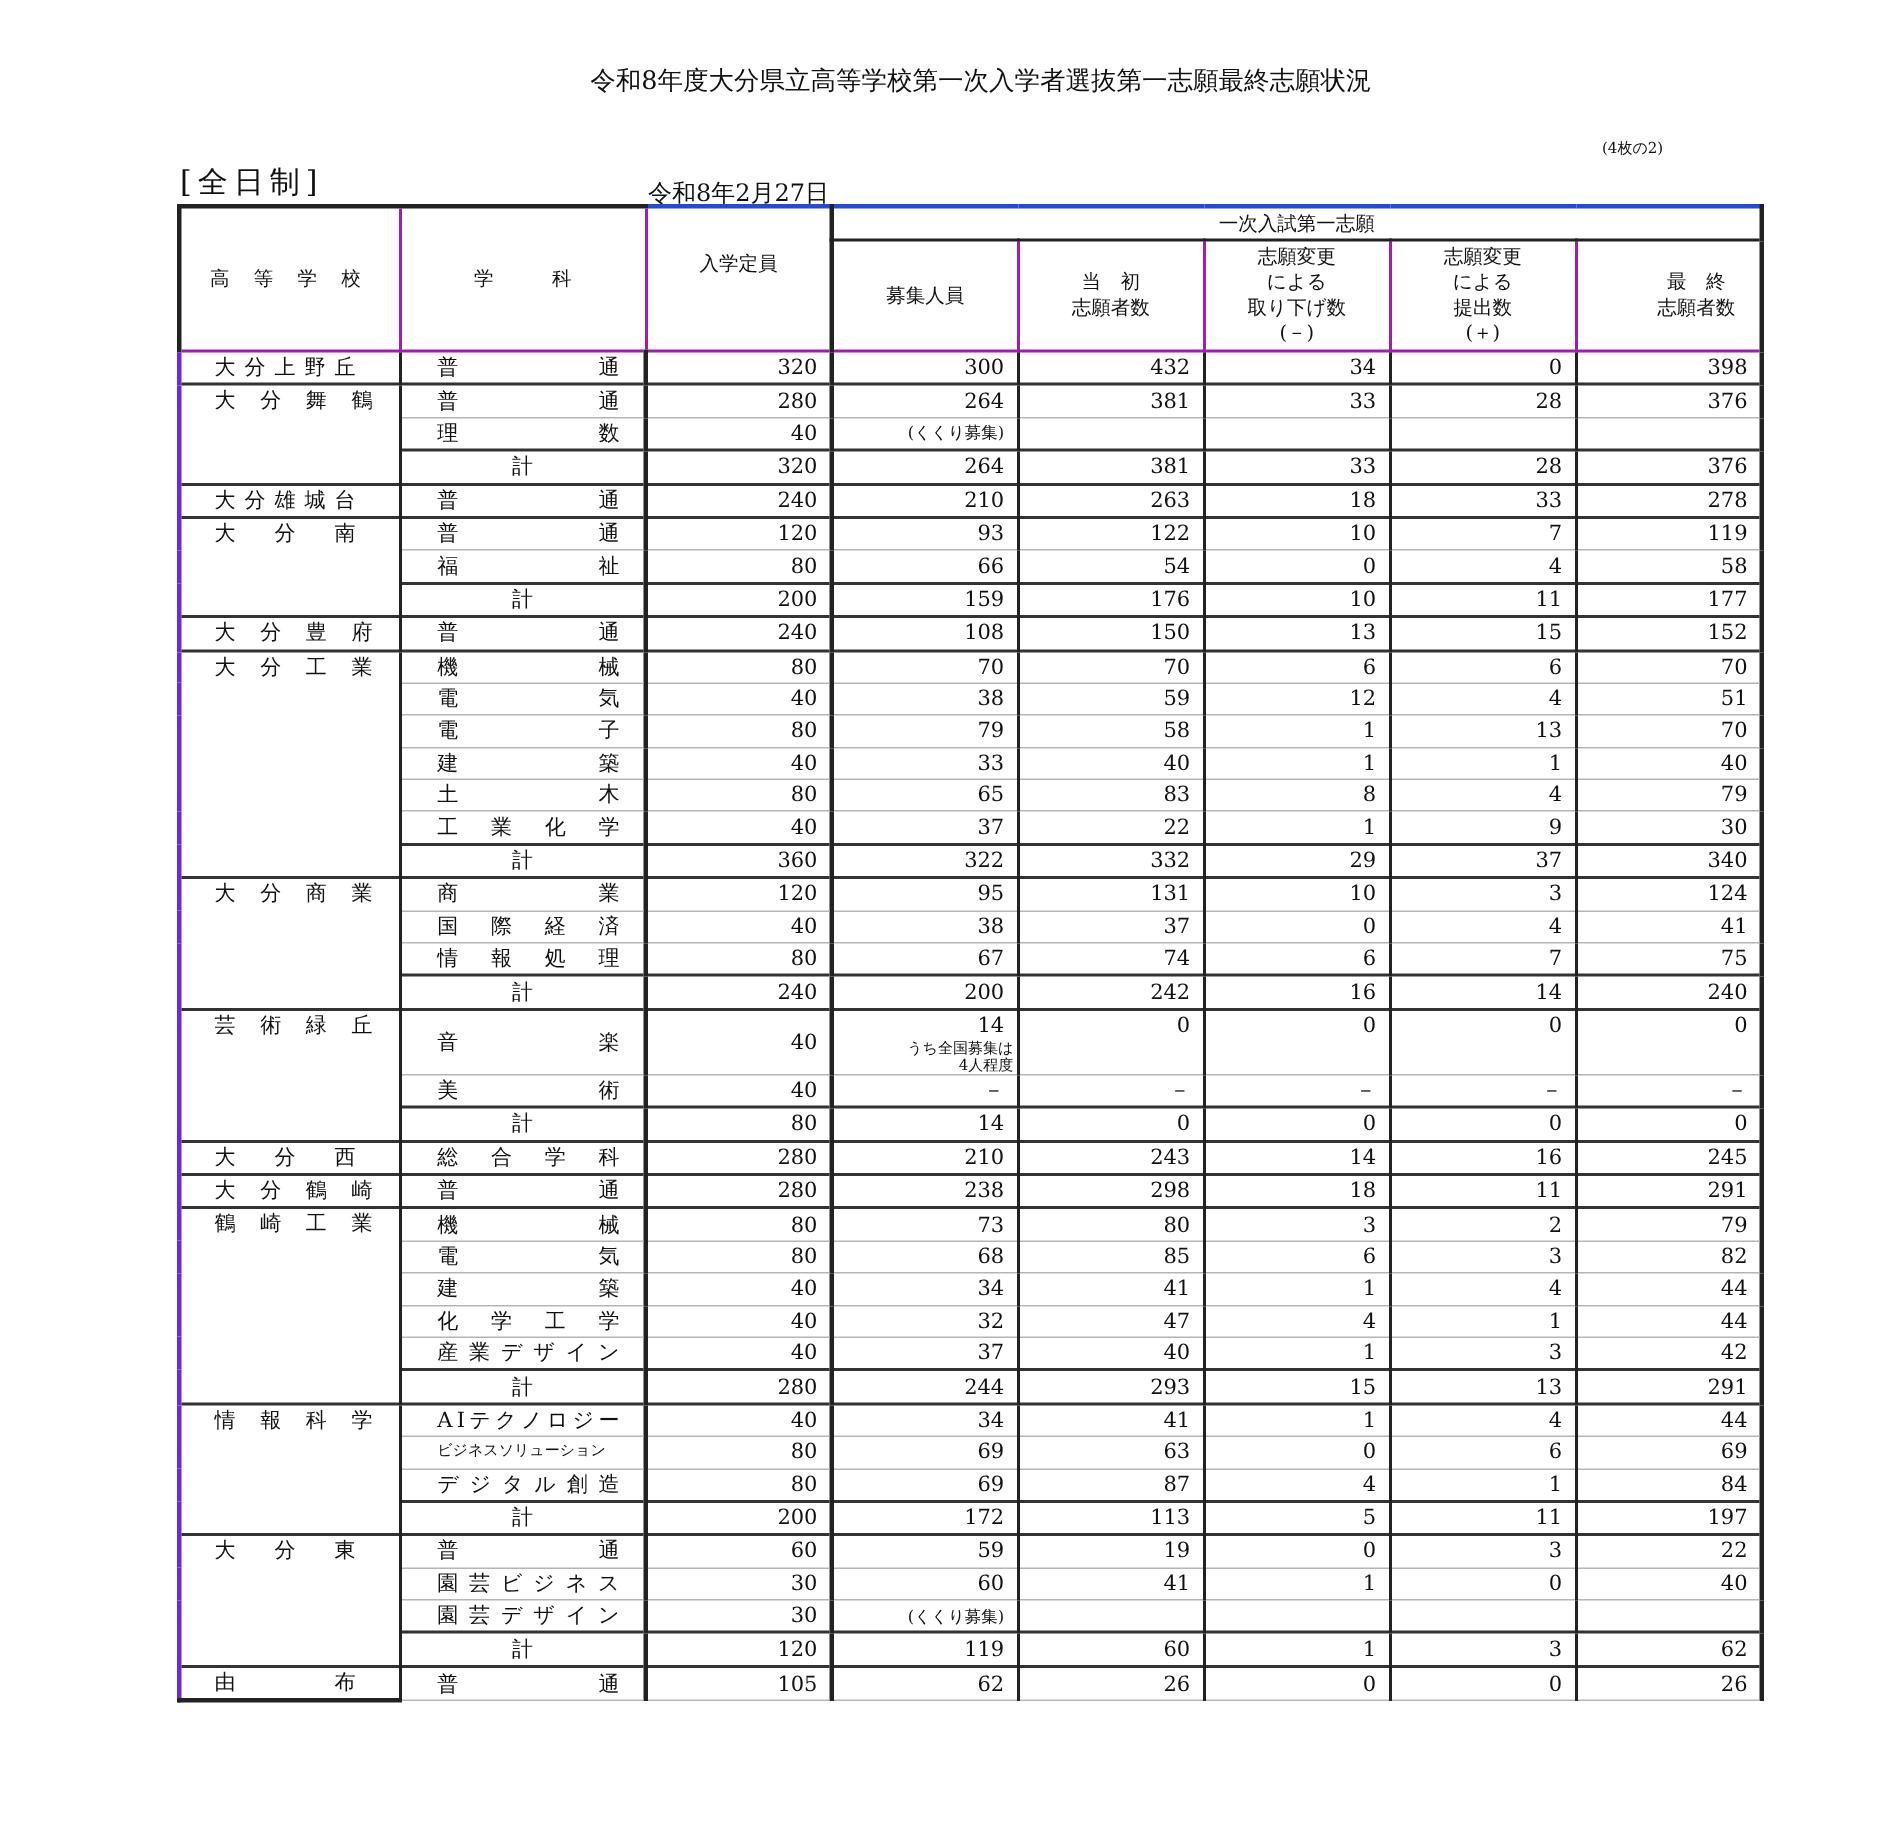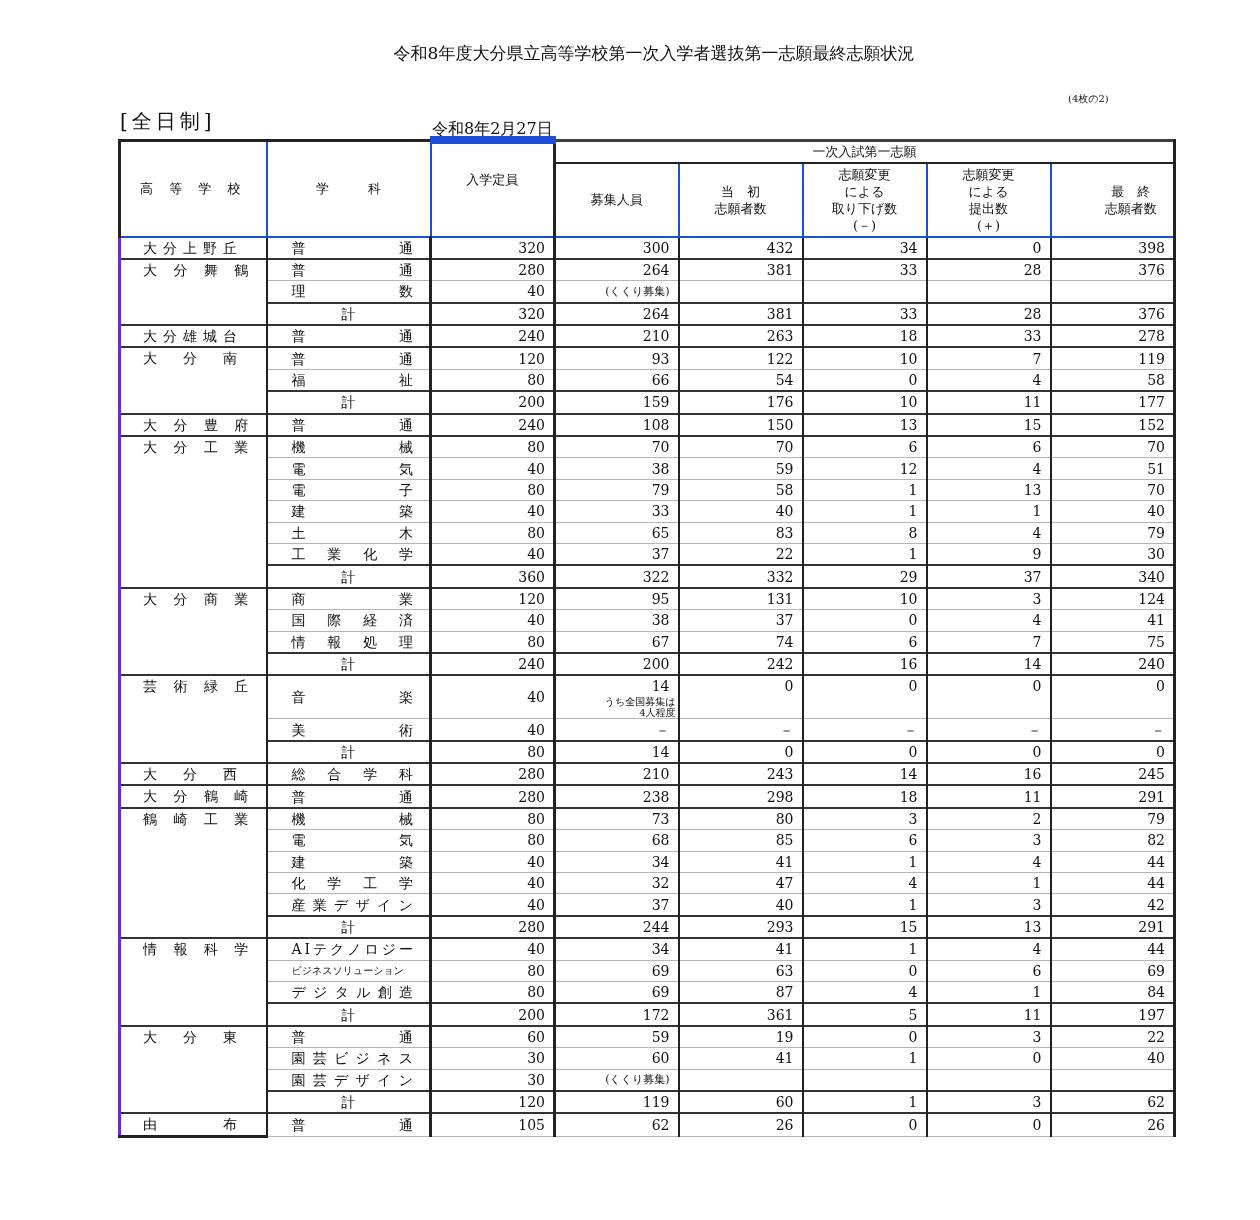--- a/index.html
+++ b/index.html
@@ -4,21 +4,21 @@
 <style>
   html, body { margin:0; padding:0; background:#ffffff; }
   body { width:1260px; height:1220px; position:relative; font-family:"DejaVu Serif", serif; color:#111; overflow:hidden; }
   .title { position:absolute; top:42px; left:0; width:1308px; text-align:center; font-size:17px; letter-spacing:0px; }
   .page-no { position:absolute; top:92px; left:1068px; font-size:10px; }
   .section { position:absolute; top:108px; left:120px; font-size:20px; letter-spacing:4px; }
   .date { position:absolute; top:119px; left:432px; font-size:16px; }
   table { position:absolute; top:136px; left:118px; border-collapse:collapse; table-layout:fixed; width:1056px; font-size:14px; }
   td, th { padding:0 8px; height:20.4px; line-height:20px; overflow:visible; white-space:nowrap; font-weight:normal; }
   col.c-school { width:147px; } col.c-dept { width:164px; } col.c-num { width:124px; }
-  th { border:2px solid #1d4ed8; font-size:13px; line-height:17px; text-align:center; vertical-align:middle; }
+  th { border:2px solid #a21caf; font-size:13px; line-height:17px; text-align:center; vertical-align:middle; }
   th.top { height:20px; border-bottom:2px solid #222; }
   th.sub { height:72px; }
   .school { border-left:3px solid #6d28d9; border-right:2px solid #222; text-align:left; vertical-align:top; letter-spacing:6px; padding-left:22px; }
   .dept { border-right:3px solid #222; }
   .num { text-align:right; border-right:2px solid #222; }
   .num.last { border-right:3px solid #222; }
   .num.cap { border-right:3px solid #222; }
   tr.row td.dept, tr.row td.num { border-bottom:1px solid #b5b5b5; }
   tr.grp-start td { border-top:2px solid #333; }
   tr.total td.dept, tr.total td.num { border-top:2px solid #333; }
@@ -46,22 +46,22 @@
       <col class="c-num">
       <col class="c-num">
       <col class="c-num">
       <col class="c-num">
       <col class="c-num">
   </colgroup>
   <thead>
     <tr>
       <th rowspan="2" style="border-left:3px solid #222;border-top:3px solid #222;letter-spacing:6px;">高 等 学 校</th>
       <th rowspan="2" style="border-top:3px solid #222;">学　　　科</th>
-      <th rowspan="2" style="border-top:8px solid #1d4ed8;border-right:3px solid #222;padding-bottom:20px;">入学定員</th>
-      <th colspan="5" class="top" style="border-top:3px solid #404040;border-right:3px solid #222;">一次入試第一志願</th>
+      <th rowspan="2" style="border-top:3px solid #1d4ed8;border-right:3px solid #222;padding-bottom:20px;">入学定員</th>
+      <th colspan="5" class="top" style="border-top:3px solid #1d4ed8;border-right:3px solid #222;">一次入試第一志願</th>
     </tr>
     <tr>
       <th class="sub">募集人員</th>
       <th class="sub">
         <span>当　初</span><br>
         <span>志願者数</span>
       </th>
       <th class="sub">
         <span>志願変更</span><br>
         <span>による</span><br>
@@ -565,21 +565,21 @@
         <td class="num">69</td>
         <td class="num">87</td>
         <td class="num">4</td>
         <td class="num">1</td>
         <td class="num last">84</td>
       </tr>
       <tr class="total">
         <td class="dept" style="text-align: center;">計</td>
         <td class="num cap">200</td>
         <td class="num">172</td>
-        <td class="num">361</td>
+        <td class="num">113</td>
         <td class="num">5</td>
         <td class="num">11</td>
         <td class="num last">197</td>
       </tr>
       <tr class="row grp-start">
         <td class="school" rowspan="4">大　分　東</td>
         <td class="dept">
           <div class="dept-inner">
             <span>普</span>
             <span>通</span>

